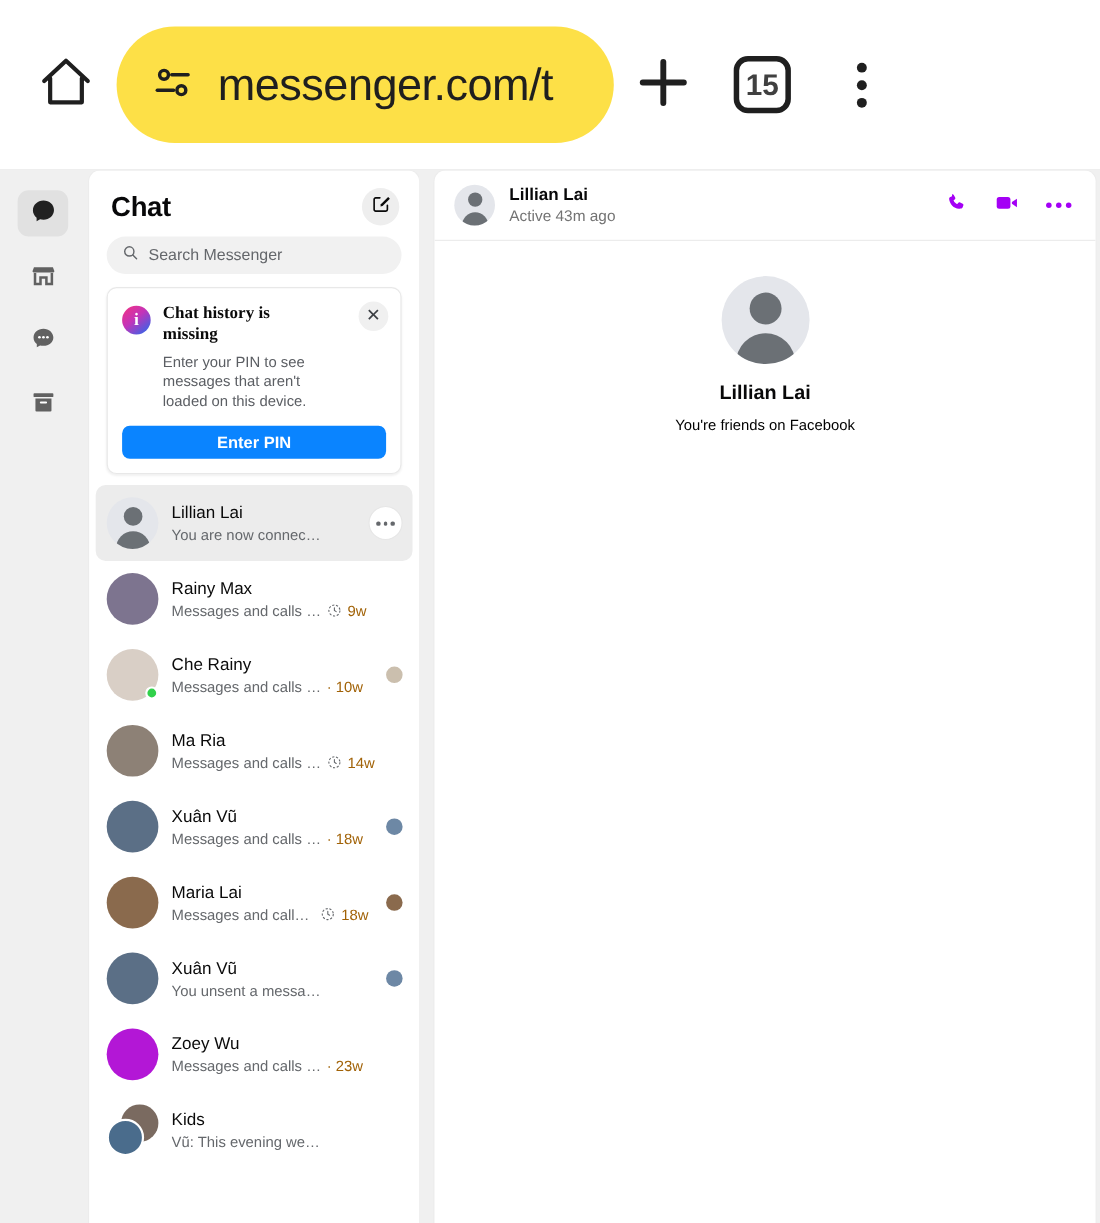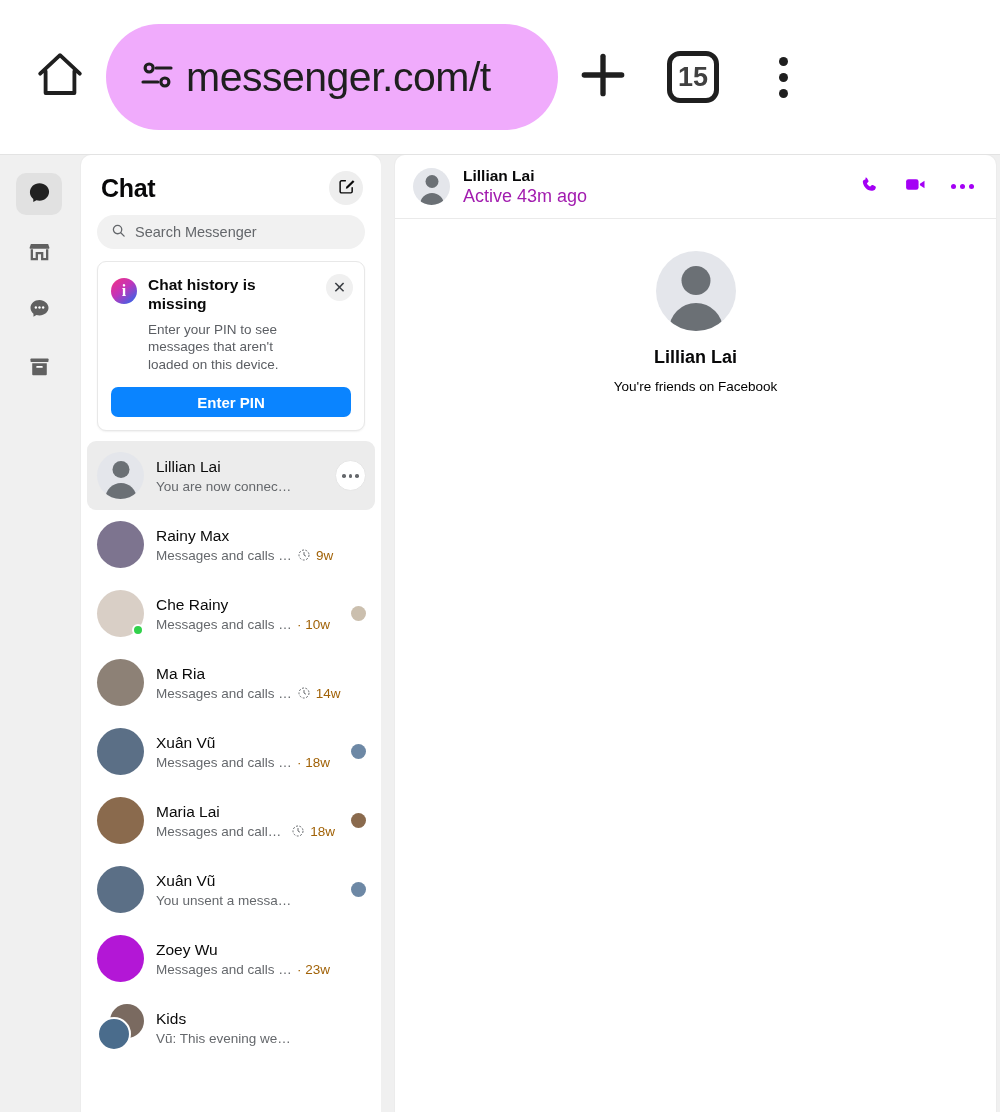--- a/index.html
+++ b/index.html
@@ -18,26 +18,26 @@
     align-items: center;
     padding: 0 22px;
     gap: 0px;
     border-bottom: 1px solid #e3e3e3;
   }
   .home-btn { width: 76px; display: flex; align-items: center; justify-content: center; cursor: pointer; }
   .omnibox {
     flex: 0 0 auto;
     width: 452px;
     height: 106px;
-    background: #f0abfc;
+    background: #fde047;
     border-radius: 53px;
     display: flex;
     align-items: center;
     padding: 0 24px 0 30px;
-    gap: 8px;
+    gap: 20px;
     margin-left: 8px;
     overflow: hidden;
     cursor: text;
   }
   .omnibox-url {
     font-size: 41px;
     color: #1f1f1f;
     letter-spacing: -0.5px;
     white-space: nowrap;
     font-family: "Liberation Sans", sans-serif;
@@ -129,21 +129,21 @@
     width: 26px; height: 26px; border-radius: 50%;
     flex: 0 0 26px;
     background: linear-gradient(140deg,#f5317f 0%, #c334b9 45%, #1e6df0 100%);
     display: flex; align-items: center; justify-content: center;
     margin-top: 2px;
   }
   .info-icon i {
     font-style: normal; color: #fff; font-weight: bold; font-size: 16px;
     font-family: "Liberation Serif", serif; line-height: 1;
   }
-  .pin-title { font-size: 15.5px; font-weight: bold; color: #0a0a0a; line-height: 1.22; max-width: 150px; }
+  .pin-title { font-size: 15.5px; font-weight: bold; color: #0a0a0a; line-height: 1.22; max-width: 150px; font-family: Liberation Serif, serif; }
   .pin-desc { font-size: 13.5px; color: #5b5e63; line-height: 1.30; margin-top: 7px; max-width: 156px; }
   .pin-close {
     position: absolute; top: 12px; right: 11px;
     width: 27px; height: 27px; border-radius: 50%;
     background: #f0f0f0;
     display:flex; align-items:center; justify-content:center;
     cursor:pointer; font-size: 16px; color: #3c3f44; line-height: 1;
   }
   .pin-btn {
     margin-top: 14px;
@@ -219,21 +219,21 @@
     display: flex; align-items: center;
     padding: 0 16px 0 18px;
     border-bottom: 1px solid #eaeaea;
     gap: 13px;
   }
   .conv-av { width: 37px; height: 37px; border-radius: 50%; flex: 0 0 37px; position: relative; background: #e4e6eb; overflow: hidden; }
   .conv-av .head { position:absolute; top:7px; left:50%; transform:translateX(-50%); width:13px; height:13px; border-radius:50%; background:#6b7075; }
   .conv-av .body { position:absolute; bottom:-1px; left:50%; transform:translateX(-50%); width:24px; height:13px; border-radius:12px 12px 0 0; background:#6b7075; }
   .conv-id { flex: 1; min-width: 0; }
   .conv-name { font-size: 15.5px; font-weight: bold; color: #080809; }
-  .conv-status { font-size: 18px; color: #a21caf; margin-top: 1px; }
+  .conv-status { font-size: 14px; color: #737373; margin-top: 1px; }
   .conv-actions { display: flex; align-items: center; gap: 24px; padding-right: 6px; }
   .act-btn { cursor: pointer; display:flex; align-items:center; justify-content:center; }
   .dots-h { display: flex; gap: 4px; align-items: center; cursor: pointer; }
   .dots-h span { width: 5px; height: 5px; border-radius: 50%; background: #a400f5; display: block; }
 
   .conv-body { flex: 1; display: flex; flex-direction: column; align-items: center; padding-top: 32px; }
   .big-av { width: 80px; height: 80px; border-radius: 50%; background: #e4e6eb; position: relative; overflow: hidden; }
   .big-av .head { position:absolute; top:15px; left:50%; transform:translateX(-50%); width:29px; height:29px; border-radius:50%; background:#6b7075; }
   .big-av .body { position:absolute; bottom:-2px; left:50%; transform:translateX(-50%); width:54px; height:30px; border-radius:28px 28px 0 0; background:#6b7075; }
   .big-name { margin-top: 16px; font-size: 18px; font-weight: bold; color: #080809; }

